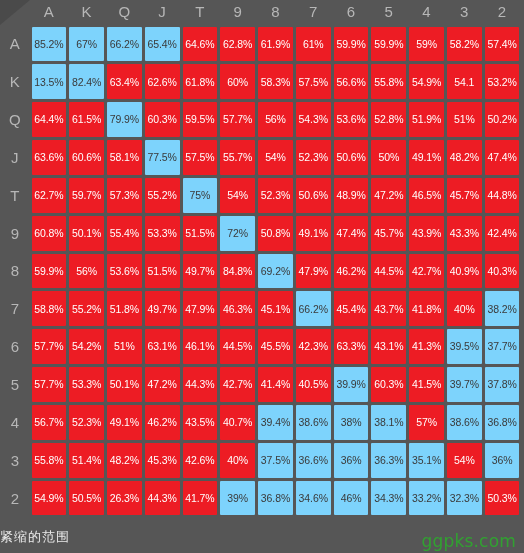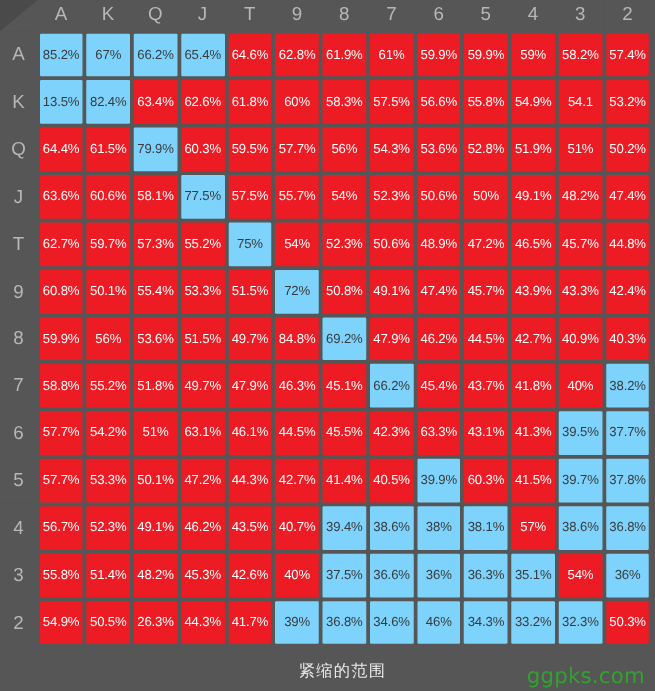--- a/index.html
+++ b/index.html
@@ -93,26 +93,24 @@
     bottom: 0;
     width: 524px;
     height: 34px;
     background: #565656;
   }
   .footer-label {
     position: absolute;
     left: 0;
     right: 0;
     top: 9px;
-    text-align: center;
     color: #e9e9e9;
     font-size: 13px;
     letter-spacing: 1px;
     font-family: "DejaVu Sans", "Liberation Sans", sans-serif;
-    padding-left: 24px;
   }
   .watermark {
     position: absolute;
     right: 8px;
     bottom: 2px;
     color: #2ea82e;
     font-size: 17px;
     letter-spacing: .2px;
     font-family: "DejaVu Sans", "Liberation Sans", sans-serif;
     opacity: .92;

